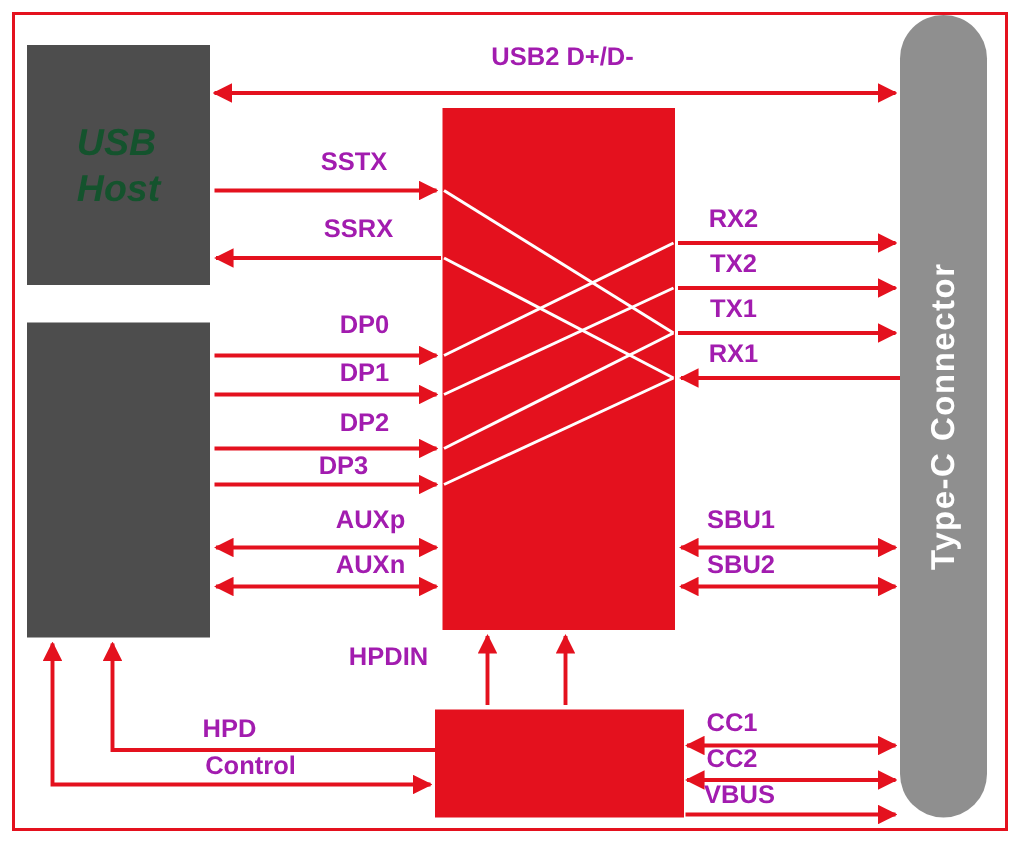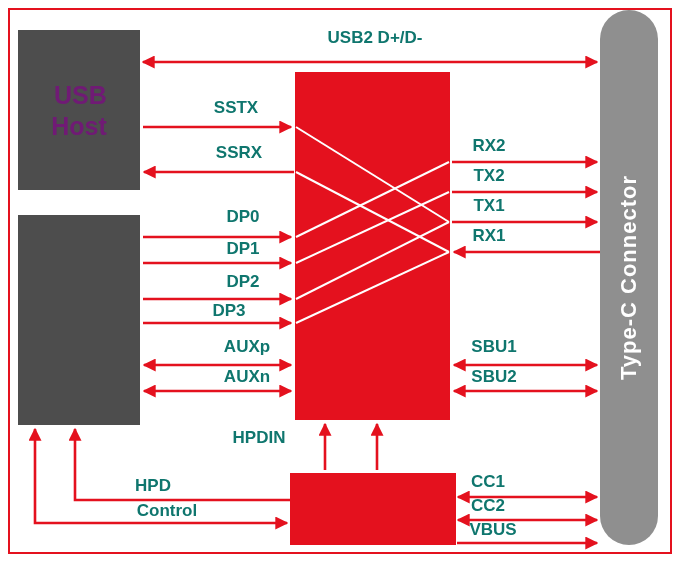--- a/index.html
+++ b/index.html
@@ -34,29 +34,30 @@
     letter-spacing:1px; white-space:nowrap;
   }
   #wires {
     position:absolute; left:0; top:0;
     width:680px; height:562px;
     z-index:2; pointer-events:none;
   }
   .lbl {
     position:absolute;
     transform:translateX(-50%);
-    font-weight:bold; font-size:17px; color:#0f766e;
+    font-weight:bold; font-size:17px; color:#a21caf;
     white-space:nowrap; z-index:3; line-height:1.2;text-align:right;
   }
   .boxtext {
     position:absolute;
     transform:translateX(-50%);
-    font-weight:bold; color:#701a75;
-    text-align:right; white-space:pre-line;
+    font-weight:bold; color:#14532d;
+    text-align:left; white-space:pre-line;
     z-index:3;
+    font-style:italic;
   }
 </style>
 </head>
 <body>
 
 <div id="canvas">
 
   <div class="frame"></div>
 
   <div class="box dark" style="left:18px; top:30px; width:122px; height:160px"></div>

